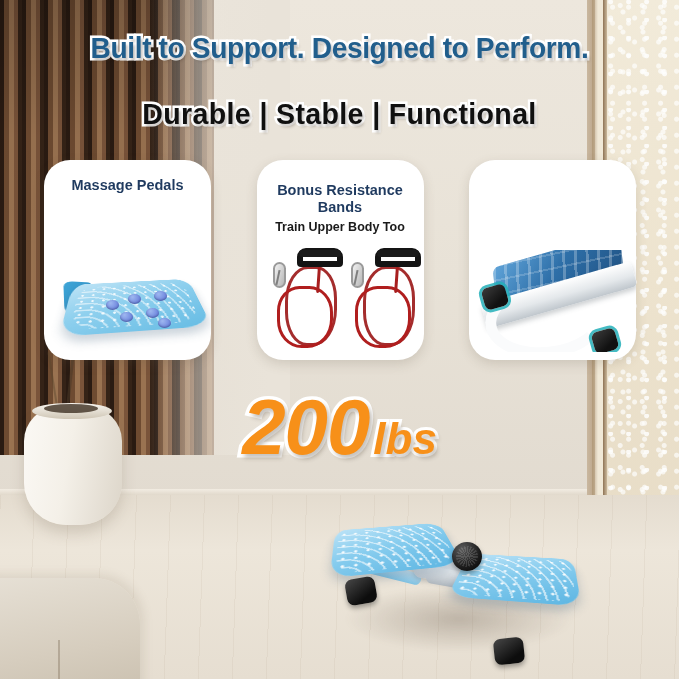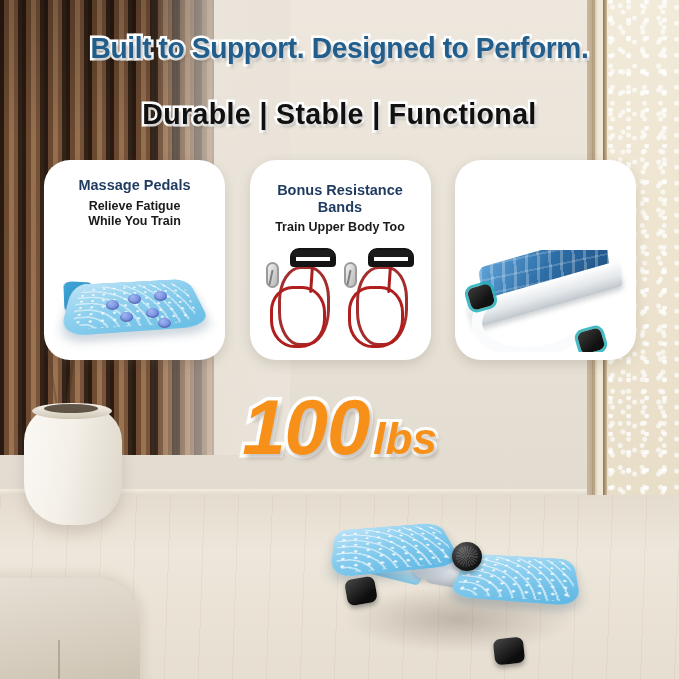--- a/index.html
+++ b/index.html
@@ -179,21 +179,21 @@
   
   .cards {
     position: absolute;
     left: 44px; top: 160px;
     width: 592px; height: 200px;
     display: flex;
     justify-content: space-between;
   }
   .card {
     position: relative;
-    width: 181px; height: 200px;
+    width: 167px; height: 200px;
     background: #FFFFFF;
     border-radius: 26px;
     box-shadow: 0 4px 12px rgba(90,75,60,0.18);
     overflow: hidden;
   }
   .card-title {
     margin: 17px 8px 0;
     text-align: center;
     font-size: 14.5px;
     font-weight: 700;
@@ -500,22 +500,20 @@
     <div class="sofa-seam"></div>
   </div>
 
   <div class="headline">Built to Support. Designed to Perform.</div>
   <div class="subhead">Durable | Stable | Functional</div>
 
   <div class="cards">
 
     <div class="card">
       <div class="card-title">Massage Pedals</div>
-      <div class="card-sub">Relieve Fatigue
-While You Train</div>
       <div class="card-art">
         <div class="pedal-wrap">
           <div class="pedal-edge"></div>
           <div class="pedal-body"></div>
           <div class="pedal-ridges"></div>
           <div class="pedal-dots"></div>
           <div class="nub" style="left:48px;  top:40px;"></div>
           <div class="nub" style="left:70px;  top:34px;"></div>
           <div class="nub" style="left:96px;  top:31px;"></div>
           <div class="nub" style="left:62px;  top:52px;"></div>
@@ -561,21 +559,21 @@
           <div class="base-arc"></div>
           <div class="foot f1"></div>
           <div class="foot f2"></div>
         </div>
       </div>
     </div>
 
   </div>
 
   <div class="weight">
-    <span class="num">100</span><span class="unit">lbs</span>
+    <span class="num">200</span><span class="unit">lbs</span>
   </div>
 
   <div class="hero">
     <div class="hero-shadow"></div>
     <div class="hero-link"></div>
     <div class="hero-frame"></div>
     <div class="hero-frame2"></div>
     <div class="hero-pedal left"></div>
     <div class="hero-pedal right"></div>
     <div class="hero-knob"></div>

